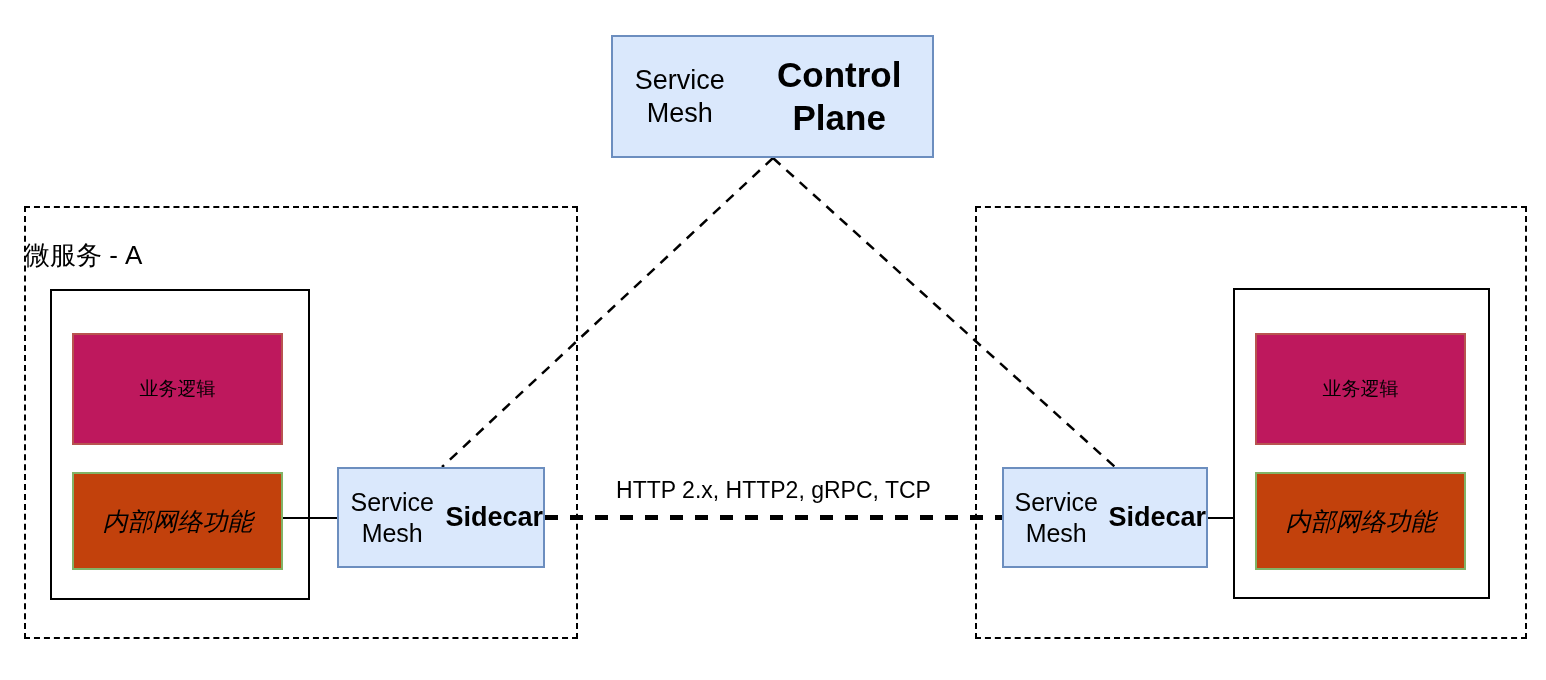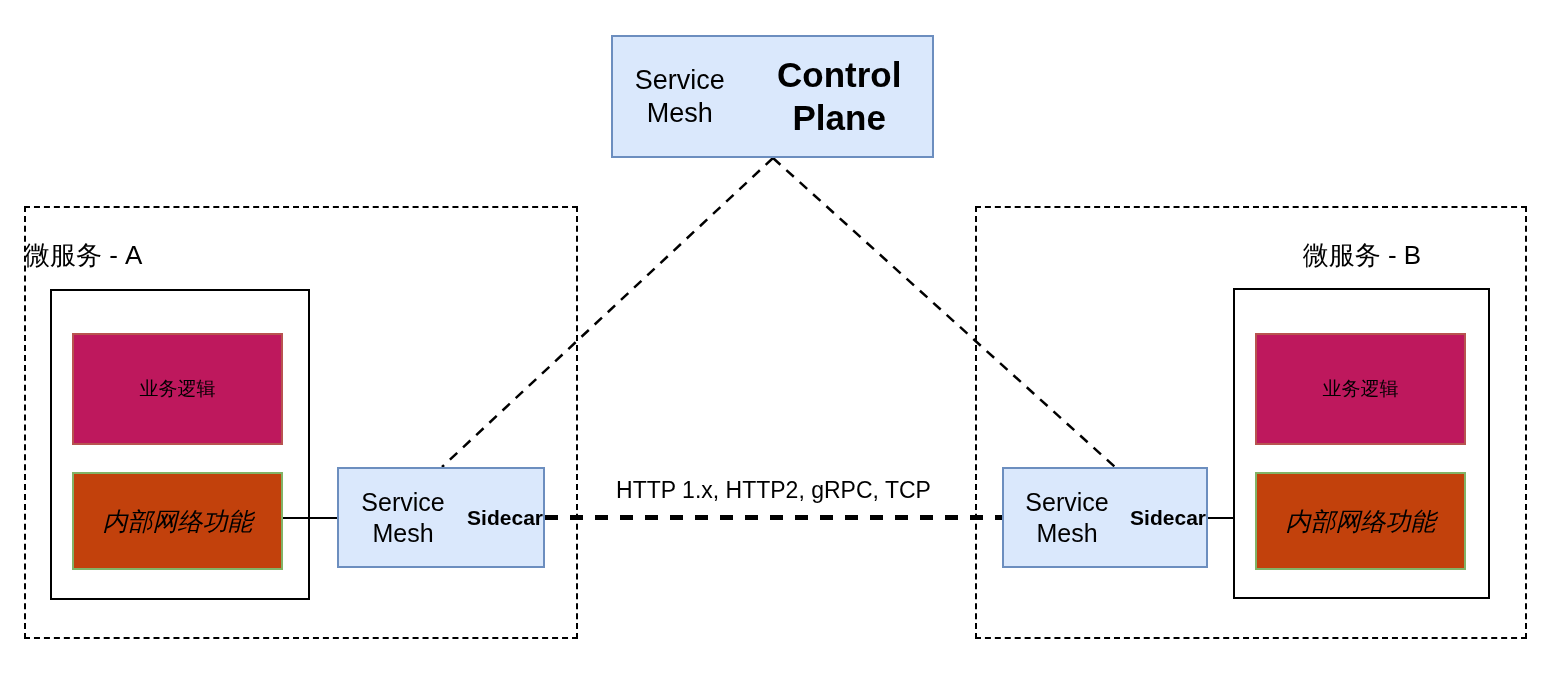--- a/index.html
+++ b/index.html
@@ -28,21 +28,21 @@
     line-height: 1.22;
   }
   
   .blue-box {
     background: #dae8fc;
     border: 2px solid #6c8ebf;
   }
   .cp-line1 { font-size: 27px; font-weight: 400; }
   .cp-line2 { font-size: 35px; font-weight: 700; }
   .sc-line1 { font-size: 25px; font-weight: 400; }
-  .sc-line2 { font-size: 21px; font-weight: 700; }
+  .sc-line2 { font-size: 27px; font-weight: 700; }
 
   
   .group-dashed {
     position: absolute;
     box-sizing: border-box;
     border: 2px dashed #000000;
     background: transparent;
   }
   .group-title {
     position: absolute;
@@ -131,25 +131,24 @@
 
   <div class="solid-link" style="left:283px; top:517px; width:56px;"></div>
 
   <div class="box blue-box" style="left:337px; top:467px; width:208px; height:101px;">
     <div class="sc-line1">Service Mesh</div>
     <div class="sc-line2">Sidecar</div>
   </div>
 
   <div class="thick-dashed-link" style="left:545px; top:515px; width:457px;"></div>
 
-  <div class="proto-label" style="left:545px; top:477px; width:457px;">HTTP 1.x, HTTP2, gRPC, TCP</div>
+  <div class="proto-label" style="left:545px; top:477px; width:457px;">HTTP 2.x, HTTP2, gRPC, TCP</div>
 
   <div class="group-dashed" style="left:975px; top:206px; width:552px; height:433px;"></div>
 
-  <div class="group-title" style="left:1197px; top:238px; width:330px; text-align:center;">微服务 - B</div>
 
   <div class="box blue-box" style="left:1002px; top:467px; width:206px; height:101px;">
     <div class="sc-line1">Service Mesh</div>
     <div class="sc-line2">Sidecar</div>
   </div>
 
   <div class="solid-link" style="left:1208px; top:517px; width:48px;"></div>
 
   <div class="inner-box" style="left:1233px; top:288px; width:257px; height:311px;"></div>
 

